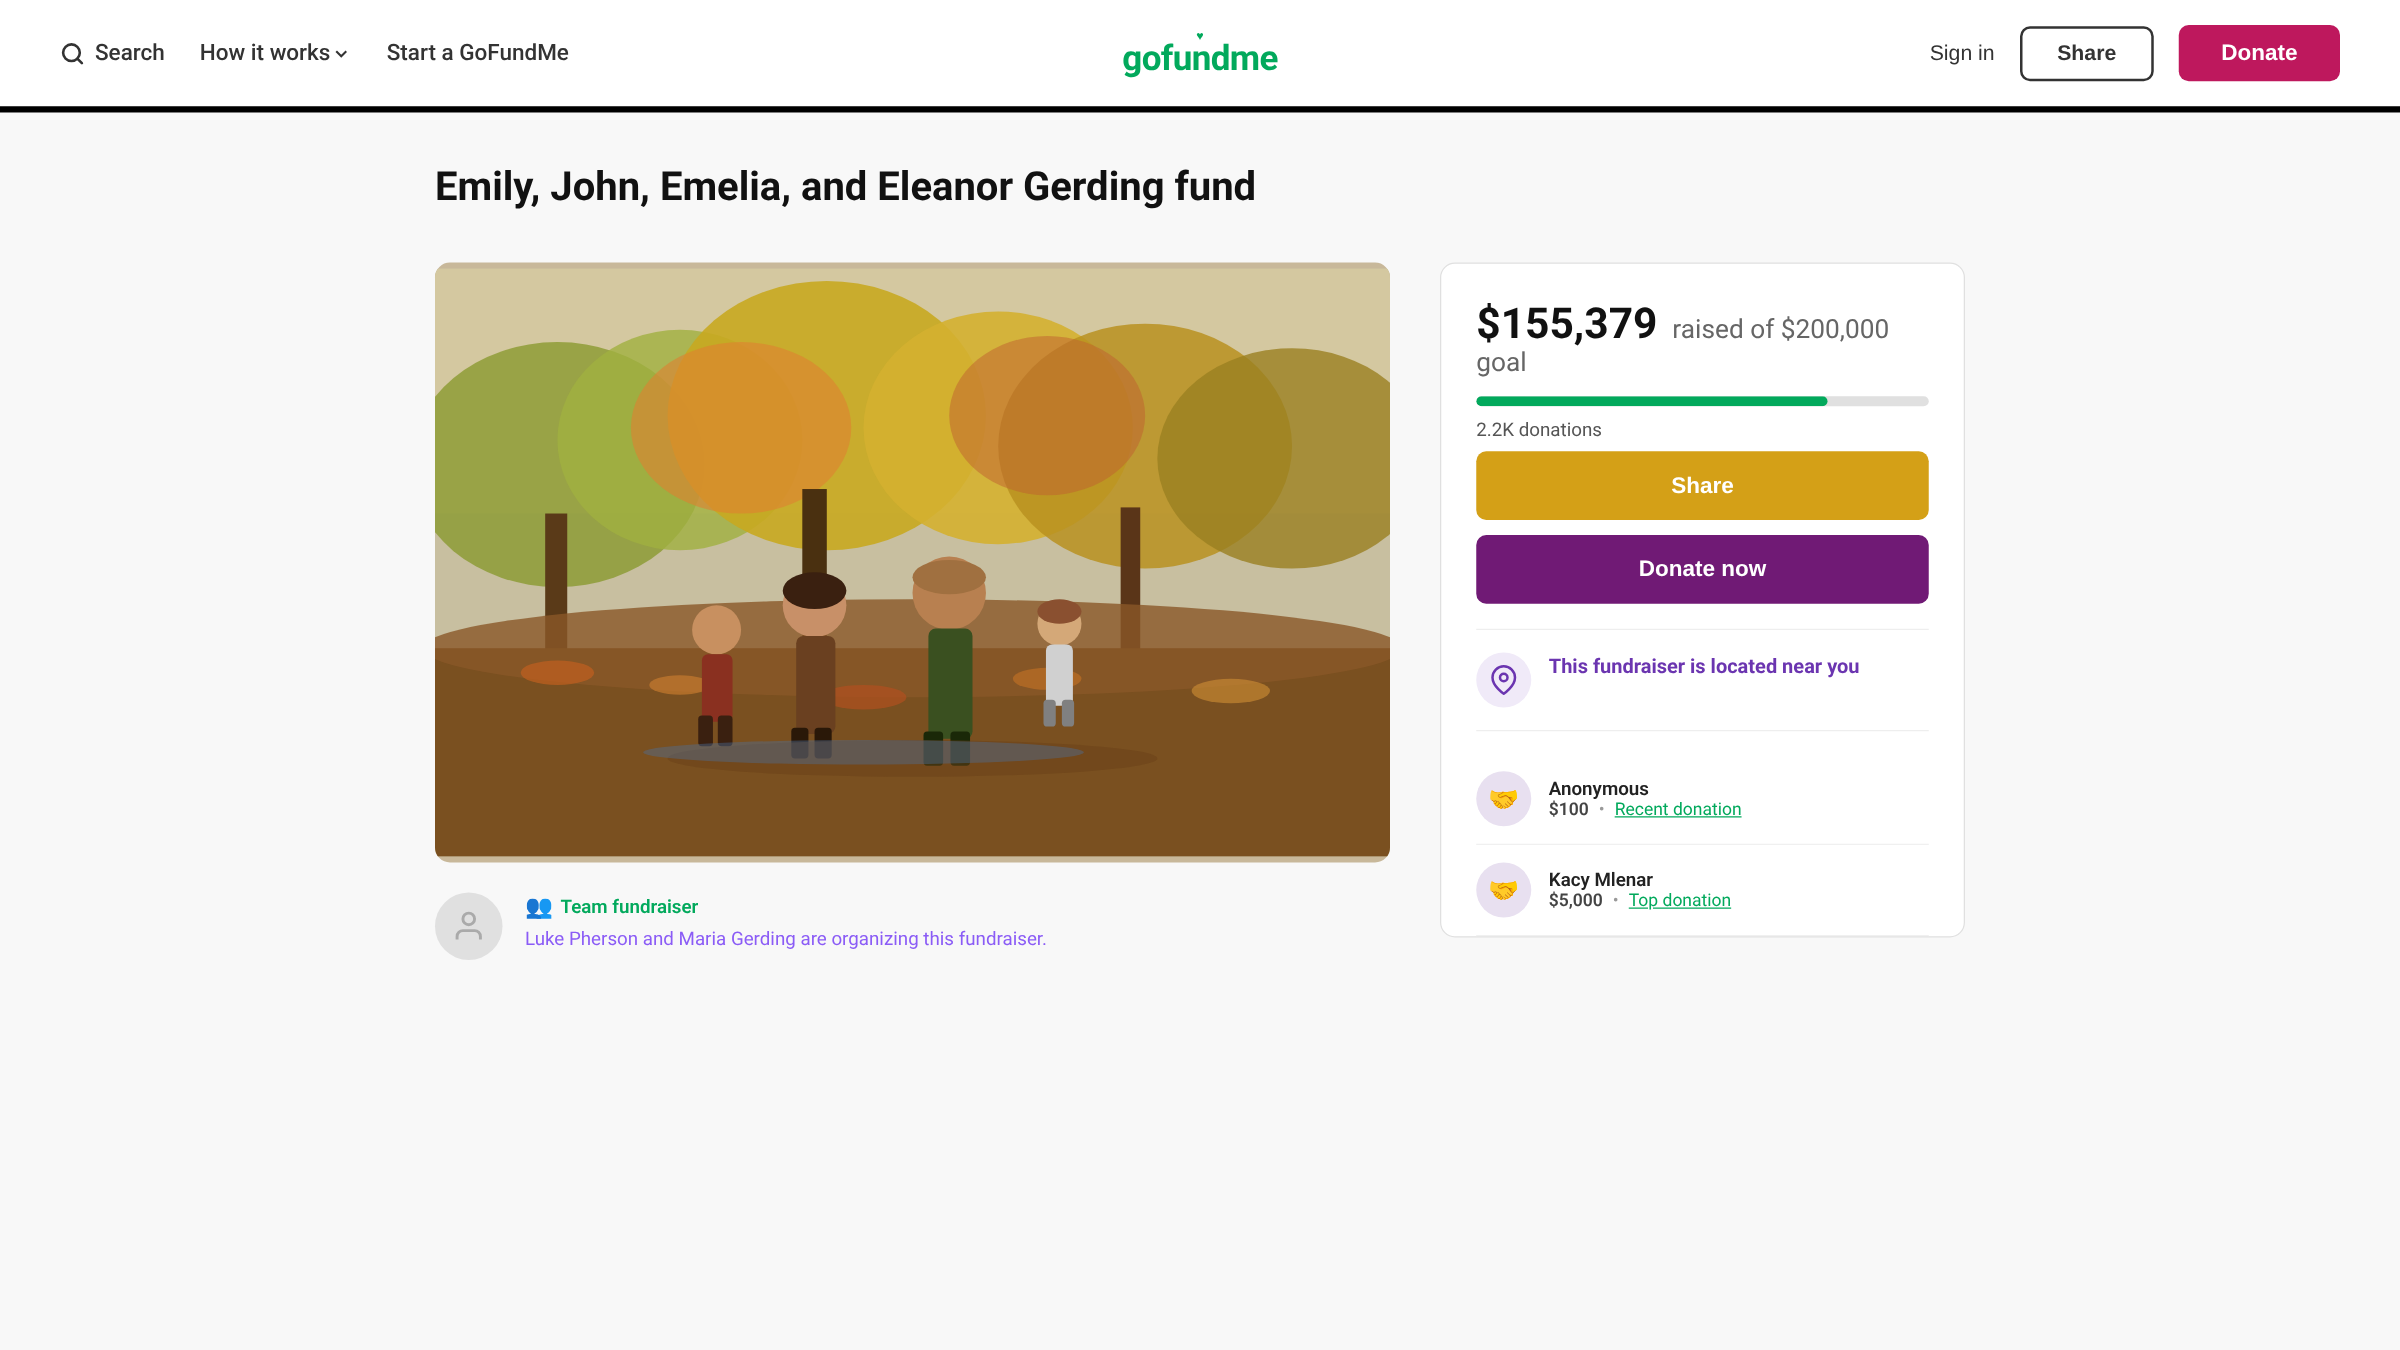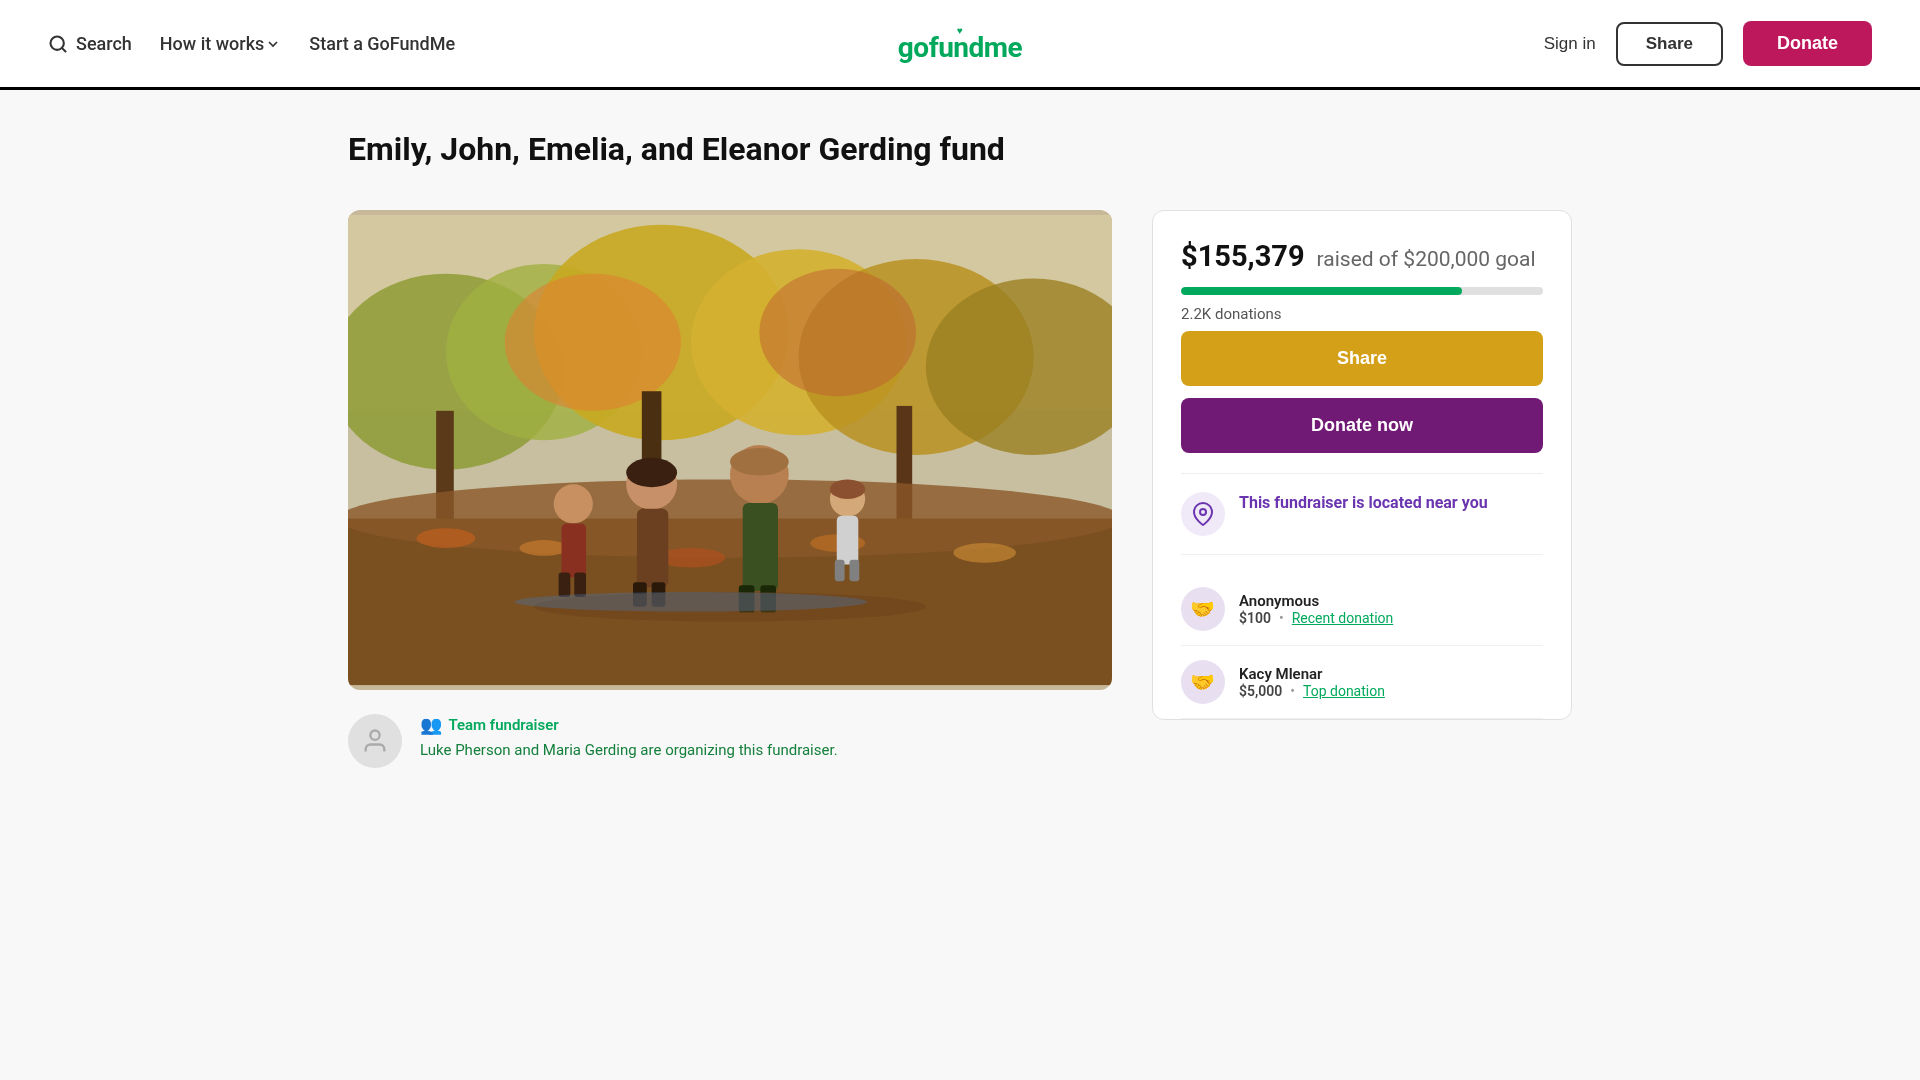--- a/index.html
+++ b/index.html
@@ -9,21 +9,21 @@
       color: #222;
     }
 
     
     nav {
       display: flex;
       align-items: center;
       background: #fff;
       padding: 0 48px;
       height: 90px;
-      border-bottom: 3px solid #000000;
+      border-bottom: 5px solid #000000;
       position: relative;
     }
     .nav-left {
       display: flex;
       align-items: center;
       gap: 28px;
       flex: 1;
     }
     .nav-search {
       display: flex;
@@ -141,34 +141,34 @@
       display: flex;
       align-items: center;
       gap: 6px;
       color: #02a95c;
       font-size: 15px;
       font-weight: 600;
       margin-bottom: 4px;
     }
     .organizer-desc {
       font-size: 15px;
-      color: #15803d;
+      color: #8b5cf6;
       line-height: 1.5;
     }
 
     
     .donation-card {
       background: #fff;
       border: 1px solid #e0e0e0;
       border-radius: 12px;
       padding: 28px 28px 0;
       overflow: hidden;
     }
     .amount-raised {
-      font-size: 29px;
+      font-size: 34px;
       font-weight: 700;
       color: #111;
       display: inline;
     }
     .goal-text {
       font-size: 21px;
       color: #666;
       margin-left: 8px;
     }
     .progress-bar-container {

